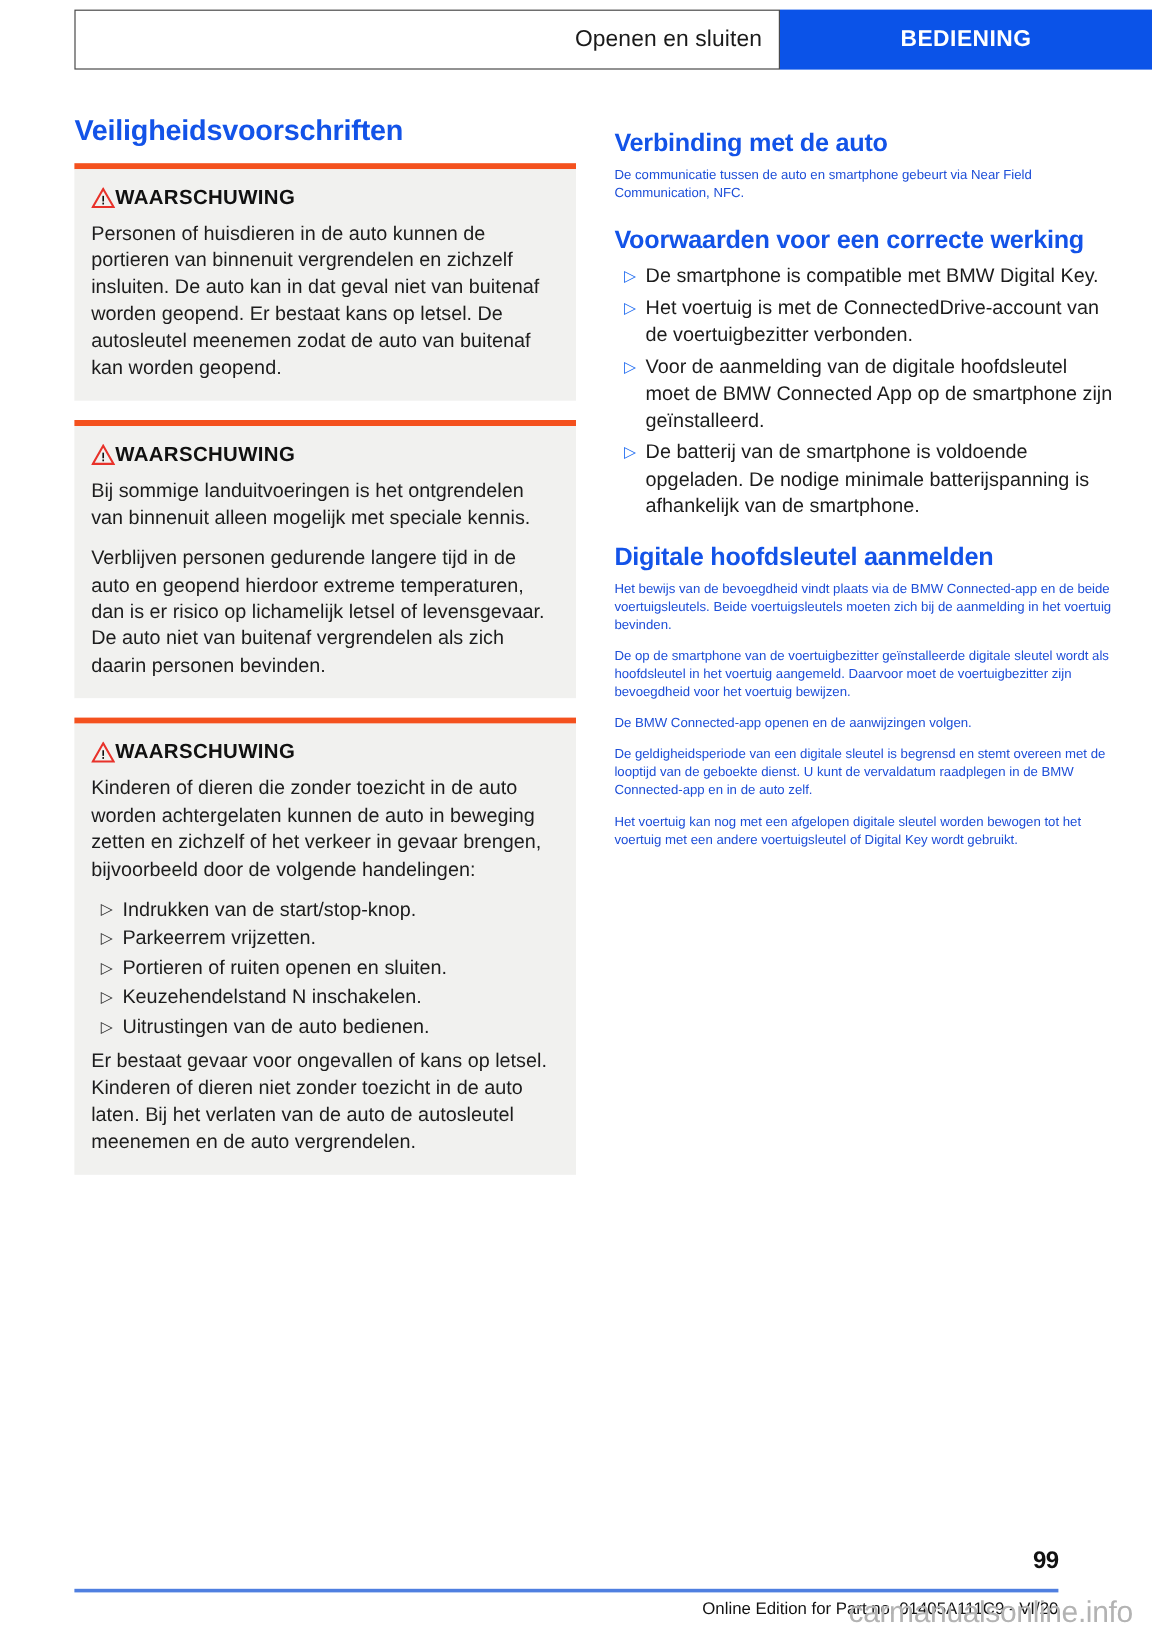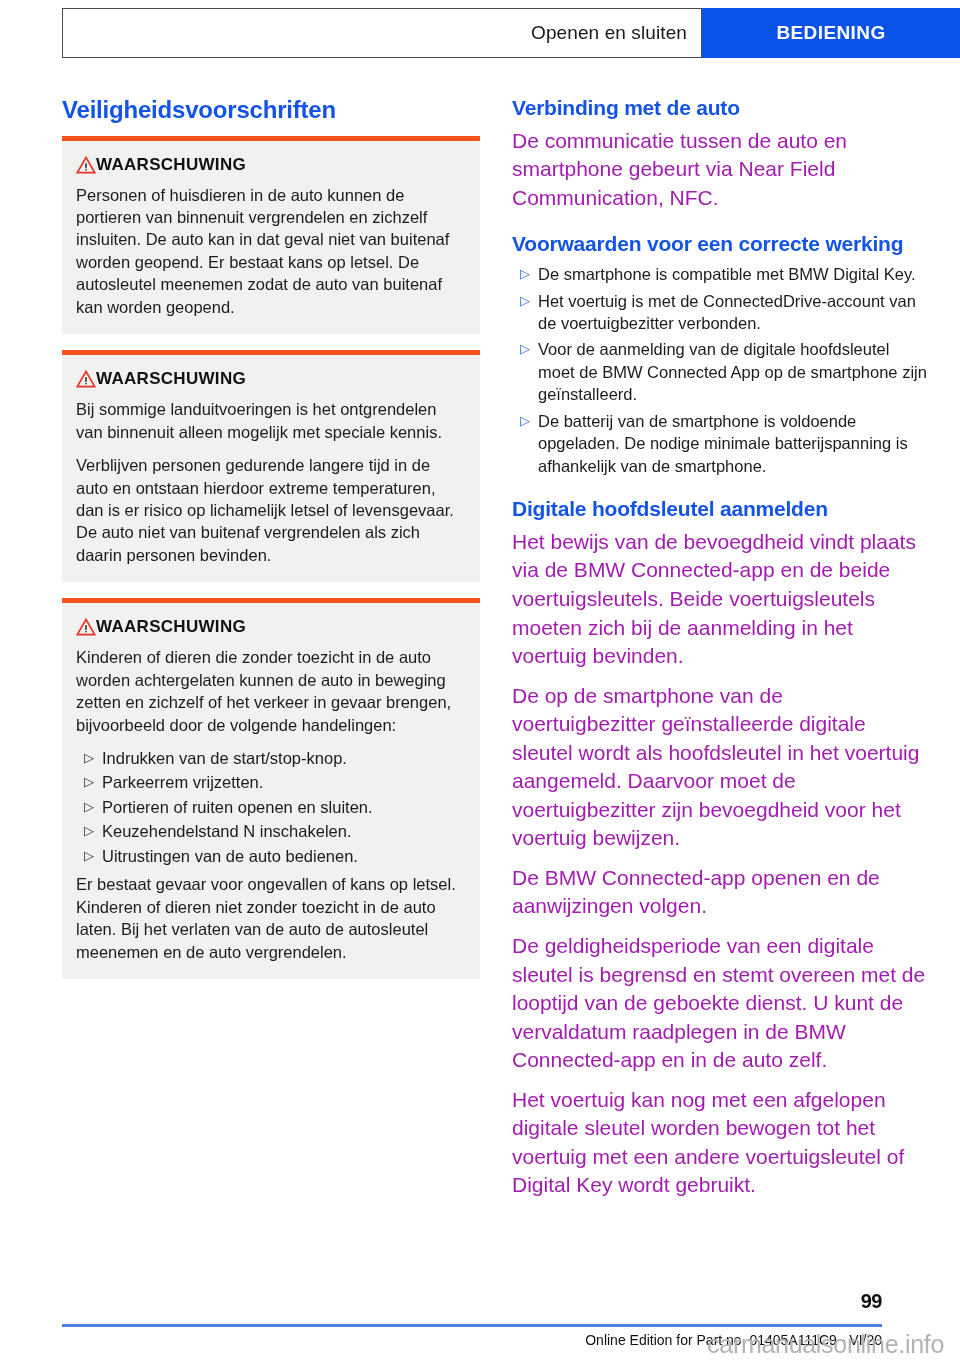--- a/index.html
+++ b/index.html
@@ -20,21 +20,21 @@
   .header {
     position: absolute;
     top: 8px;
     left: 62px;
     right: 0px;
     height: 50px;
     display: flex;
     align-items: stretch;
   }
   .header-tab {
-    width: 640px;
+    width: 588px;
     border: 1.5px solid #4a4a4a;
     background: #ffffff;
     display: flex;
     align-items: center;
     justify-content: flex-end;
     padding-right: 14px;
     box-sizing: border-box;
   }
   .header-tab-label {
     font-size: 19px;
@@ -79,21 +79,21 @@
     line-height: 1.15;
   }
   h2.sub-title {
     margin: 20px 0 6px 0;
     font-size: 21px;
     font-weight: bold;
     color: #1353e8;
     line-height: 1.18;
     letter-spacing: -0.2px;
   }
-  h2.sub-title.first { margin-top: 0; }
+  h2.sub-title.first { margin-top: 12px; }
 
   .rule-orange {
     height: 5px;
     background: #f4511e;
     width: 100%;
   }
   .warn-box {
     background: #f1f1ef;
     padding: 14px 14px 16px 14px;
     box-sizing: border-box;
@@ -120,23 +120,23 @@
   .warn-p {
     font-size: 16.5px;
     line-height: 1.36;
     color: #1c1c1c;
     margin: 0 0 11px 0;
   }
   .warn-p:last-child { margin-bottom: 0; }
 
   
   p.body {
-    font-size: 21px;
+    font-size: 11px;
     line-height: 1.36;
-    color: #a21caf;
+    color: #1d4ed8;
     margin: 0 0 11px 0;
   }
   p.body:last-child { margin-bottom: 0; }
 
   
   ul.bullets {
     list-style: none;
     margin: 4px 0 6px 0;
     padding: 0;
   }
@@ -241,21 +241,21 @@
         <div class="warn-box">
           <div class="warn-head">
             <svg class="warn-icon" viewBox="0 0 22 20">
               <path d="M11 1.6 L20.6 18.4 L1.4 18.4 Z" fill="none" stroke="#e8322a" stroke-width="1.9" stroke-linejoin="miter"></path>
               <rect x="10.25" y="8" width="1.5" height="5.2" fill="#111111"></rect>
               <rect x="10.25" y="14.3" width="1.5" height="1.7" fill="#111111"></rect>
             </svg>
             <span class="warn-title">WAARSCHUWING</span>
           </div>
           <p class="warn-p">Bij sommige landuitvoeringen is het ontgrendelen van binnenuit alleen mogelijk met speciale kennis.</p>
-          <p class="warn-p">Verblijven personen gedurende langere tijd in de auto en ontstaan hierdoor extreme temperaturen, dan is er risico op lichamelijk letsel of levensgevaar. De auto niet van buitenaf vergrendelen als zich daarin personen bevinden.</p>
+          <p class="warn-p">Verblijven personen gedurende langere tijd in de auto en geopend hierdoor extreme temperaturen, dan is er risico op lichamelijk letsel of levensgevaar. De auto niet van buitenaf vergrendelen als zich daarin personen bevinden.</p>
         </div>
         <div class="warn-gap"></div>
         <div class="rule-orange"></div>
         <div class="warn-box">
           <div class="warn-head">
             <svg class="warn-icon" viewBox="0 0 22 20">
               <path d="M11 1.6 L20.6 18.4 L1.4 18.4 Z" fill="none" stroke="#e8322a" stroke-width="1.9" stroke-linejoin="miter"></path>
               <rect x="10.25" y="8" width="1.5" height="5.2" fill="#111111"></rect>
               <rect x="10.25" y="14.3" width="1.5" height="1.7" fill="#111111"></rect>
             </svg>

